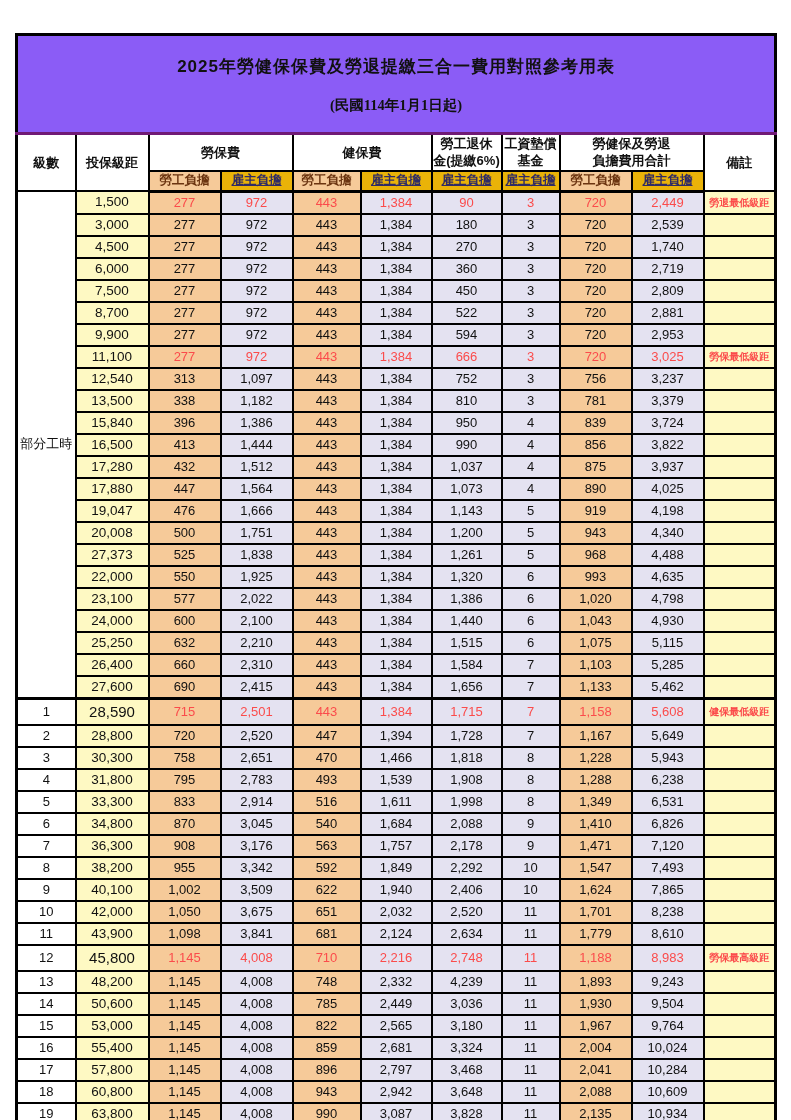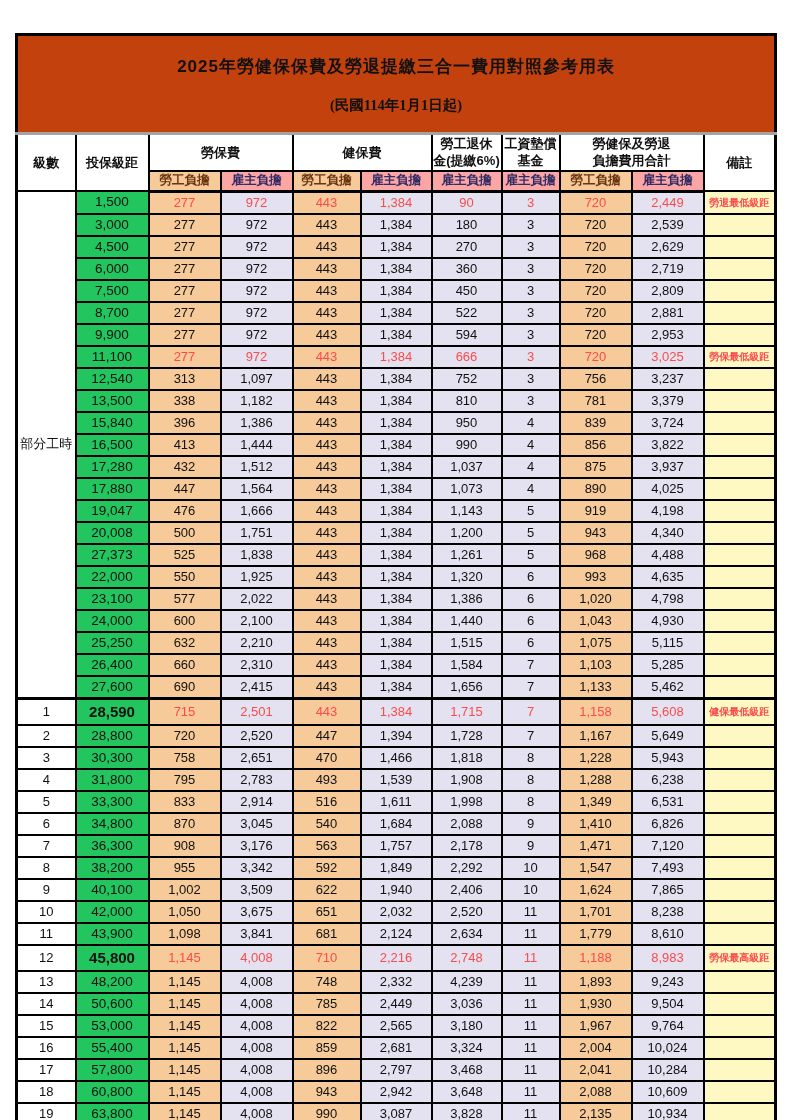--- a/index.html
+++ b/index.html
@@ -25,54 +25,54 @@
     border: 2px solid #000;
     padding: 0;
     text-align: center;
     vertical-align: middle;
     overflow: hidden;
     color: #111111;
   }
   
   .title-cell {
     height: 53px;
-    border-bottom: 3px solid #a3a3a3;
-    background: #c2410c;
+    border-bottom: 3px solid #701a75;
+    background: #8b5cf6;
   }
   .title-line { font-size: 17px; font-weight: bold; line-height: 1.5; letter-spacing: 1px; }
   .subtitle-line { font-size: 14.5px; font-weight: bold; line-height: 1.2; font-family: Liberation Serif, serif; }
   
   thead th {
     font-weight: bold;
     font-size: 13px;
     white-space: pre-line;
     line-height: 1.35;
     background: #ffffff;
   }
   thead tr.group-head th { height: 38px; }
   thead tr.sub-head th { height: 20px; font-size: 12.5px; border-bottom: 3px solid #000; }
   th.sub-emp { background: #F6CA99; color: #6B3410; margin-left: 8px; }
-  th.sub-er  { background: #fca5a5; color: #2F2B66; }
+  th.sub-er  { background: #eab308; color: #2F2B66; text-decoration: underline; }
   
   tbody td { height: 20px; font-size: 13px; line-height: 20px; }
   td.emp { background: #F6CA99; }
   td.er  { background: #E4E2F1; }
-  td.bracket { font-size: 13.5px; background: #22c55e; }
+  td.bracket { font-size: 13.5px; background: #fef9c3; }
   td.level-cell { background: #ffffff; font-size: 13px; }
   td.remark {
     background: #fef9c3;
     font-size: 10px;
     font-weight: bold;
     color: #FB4B4B;
     letter-spacing: 0;
     line-height: 1.1;
   }
   tr.hl td:not(.bracket):not(.level-cell) { color: #FB4B4B; }
   tr.em td { height: 24px; line-height: 24px; }
-  tr.em td.bracket { font-weight: bold; font-size: 15px; }
+  tr.em td.bracket { font-weight: normal; font-size: 15px; }
   tr.tt td { border-top: 3px solid #000; }
 </style>
 </head>
 <body>
 
 <div class="page">
   <table class="ref-table">
     <colgroup>
       <col style="width:59px">
         <col style="width:73px">
@@ -145,21 +145,21 @@
         </tr>
         <tr>
           <td class="bracket">4,500</td>
           <td class="emp">277</td>
           <td class="er">972</td>
           <td class="emp">443</td>
           <td class="er">1,384</td>
           <td class="er">270</td>
           <td class="er">3</td>
           <td class="emp">720</td>
-          <td class="er">2,629</td>
+          <td class="er">1,740</td>
           <td class="remark"></td>
         </tr>
         <tr>
           <td class="bracket">6,000</td>
           <td class="emp">277</td>
           <td class="er">972</td>
           <td class="emp">443</td>
           <td class="er">1,384</td>
           <td class="er">360</td>
           <td class="er">3</td>

